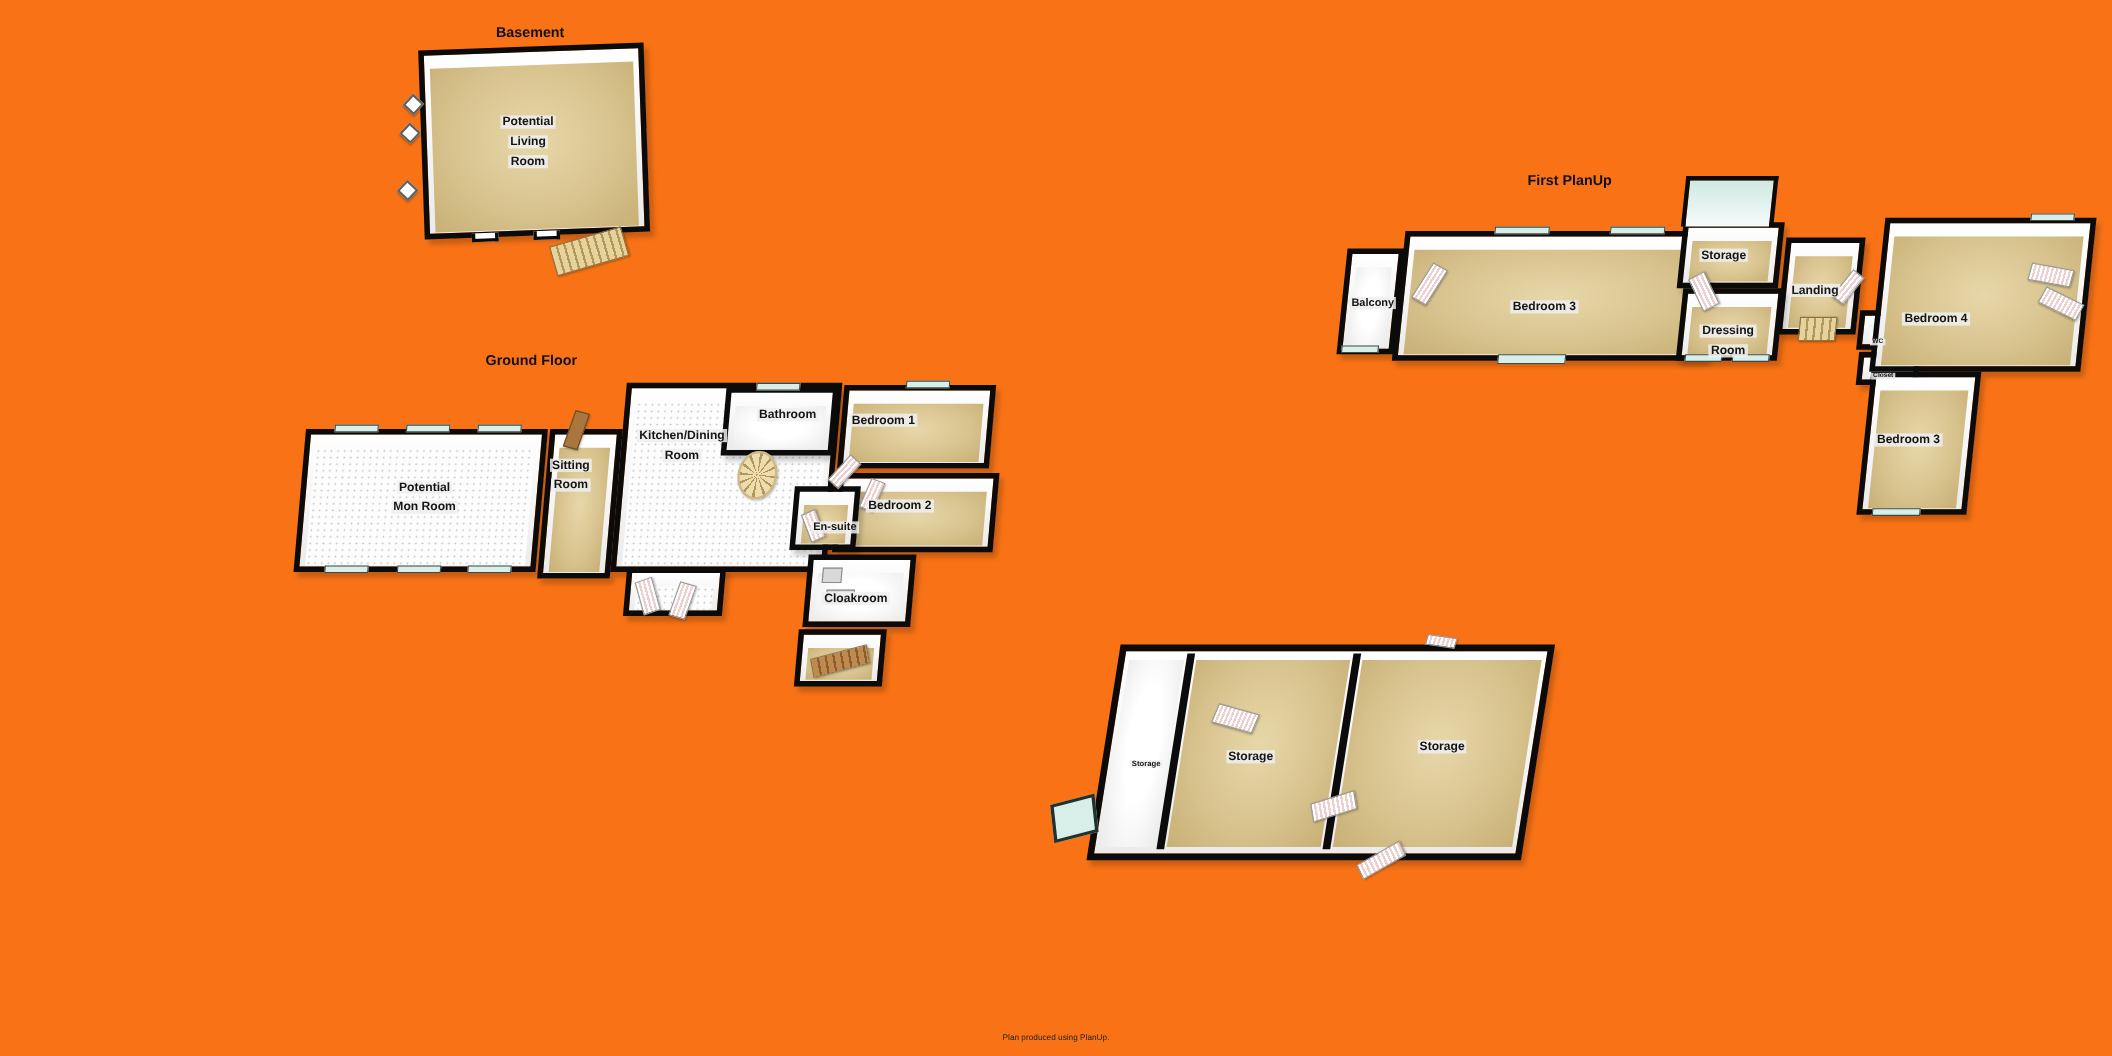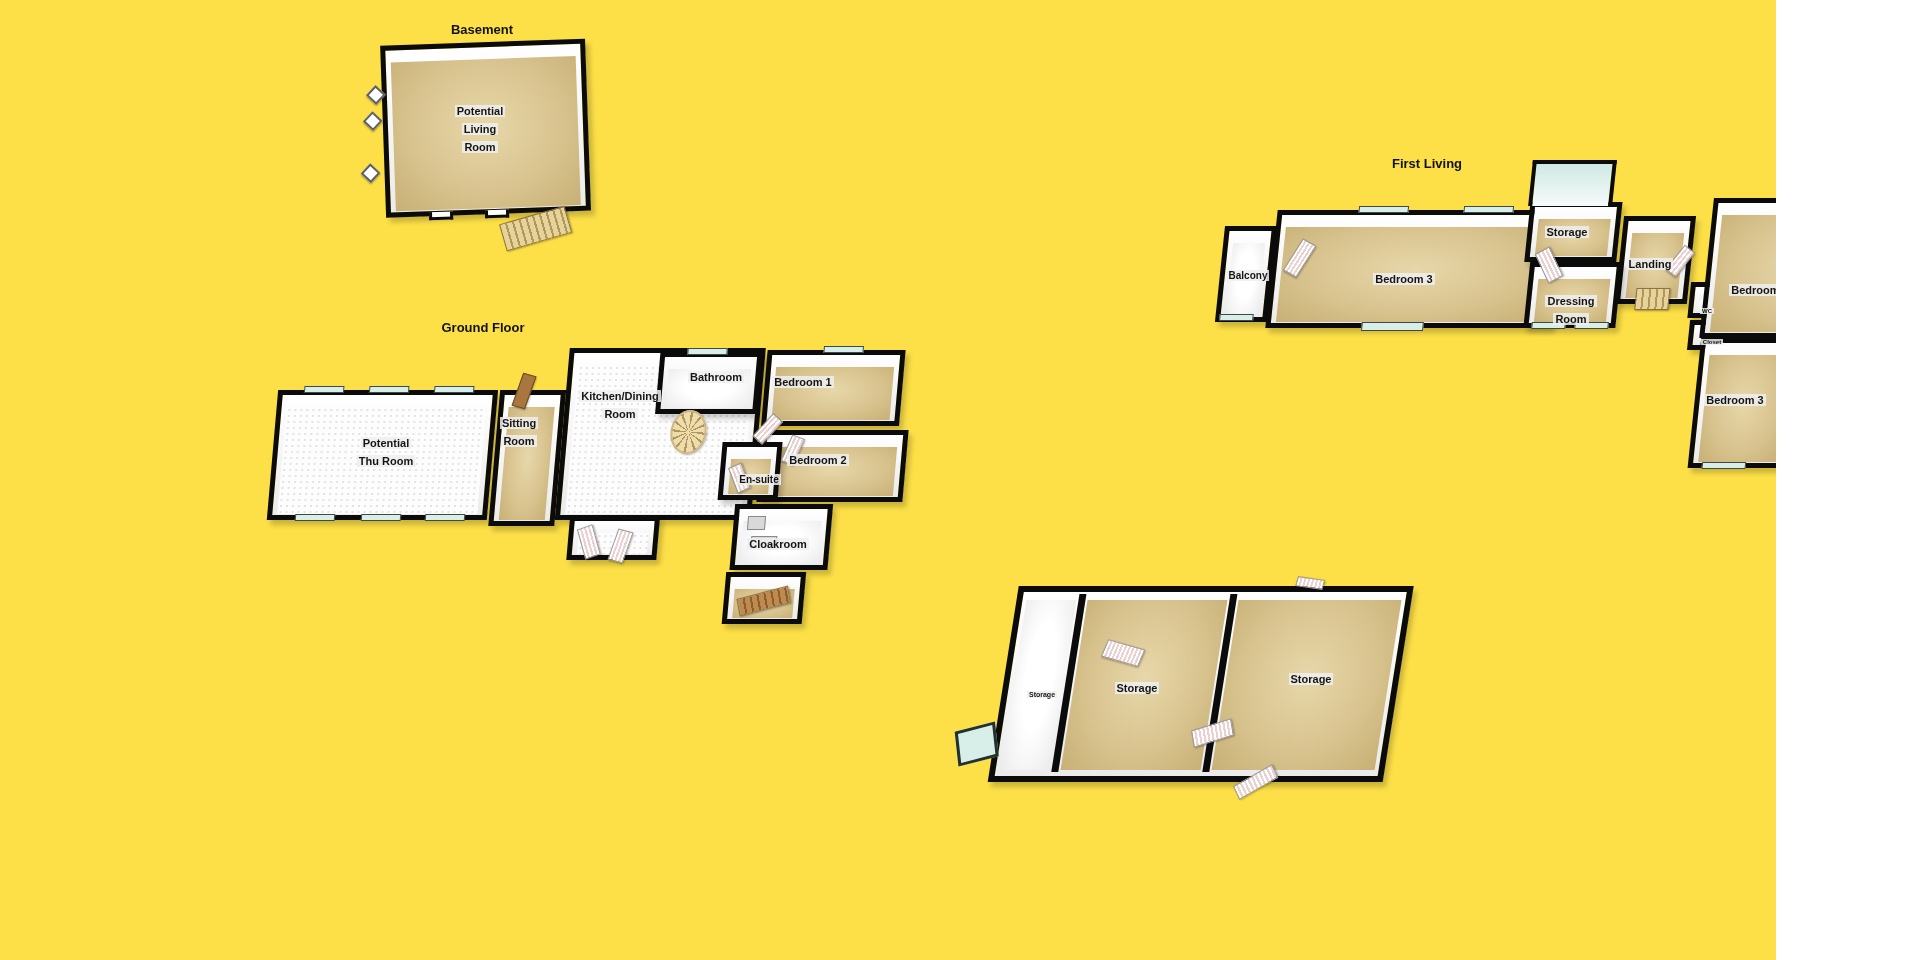--- a/index.html
+++ b/index.html
@@ -1,18 +1,18 @@
 <!DOCTYPE html>
 <html style="--wall: #0b0b0b; --floor-tan: #d9c490; --floor-tan-light: #e7d7a9; --window: #d8efe9; --door-stripe: #eccfcf; --stair: #e6d29b;"><head>
 <meta charset="utf-8">
 <style>
   * { box-sizing: border-box; margin: 0; padding: 0; }
   html,body { background:#ffffff; }
   body { font-family: "Liberation Sans", sans-serif; }
-  .canvas { position:relative; width:1776px; height:960px; background:#fde047; overflow:hidden; }
+  .canvas { position:relative; width:1920px; height:960px; background:#f97316; overflow:hidden; }
 
   .group { position:absolute; }
   .title { position:absolute; font-size:13px; font-weight:bold; color:#111; text-align:center; z-index:10; }
   .plan  { position:absolute; }
 
   .room { position:absolute; border:5px solid var(--wall,#0b0b0b); background:linear-gradient(#ffffff,#ebebeb);
           box-shadow:4px 5px 5px rgba(0,0,0,0.20); }
   .floor { position:absolute; left:5px; right:5px; top:12px; bottom:1px; }
   .floor.tan    { background: radial-gradient(ellipse at 50% 45%, var(--floor-tan-light,#e7d7a9) 0%, var(--floor-tan,#d9c490) 55%, #c8b075 100%); }
   .floor.dotted { background-color:#fdfdfd;
@@ -127,32 +127,32 @@
       </div>
       <div class="fixture" style="left:495px;top:170px;width:18px;height:14px"></div>
       <div class="fixture" style="left:500px;top:190px;width:26px;height:12px"></div>
 
       <div class="room" style="left:478px;top:226px;width:80px;height:52px">
         <div class="floor tan"></div>
       </div>
       <div class="stairs" style="left:492px;top:246px;width:52px;height:18px;transform:rotate(-15deg);background:repeating-linear-gradient(90deg,#c08a4e 0 5px,#8a5f30 5px 7px)"></div>
     </div>
 
-    <div class="rlabel" style="left:118px;top:133px;width:64px"><span>Potential Thu Room</span></div>
+    <div class="rlabel" style="left:118px;top:133px;width:64px"><span>Potential Mon Room</span></div>
     <div class="rlabel" style="left:251px;top:113px;width:46px"><span>Sitting Room</span></div>
     <div class="rlabel" style="left:352px;top:86px;width:96px"><span>Kitchen/Dining Room</span></div>
     <div class="rlabel" style="left:448px;top:58px;width:70px"><span>Bathroom</span></div>
     <div class="rlabel" style="left:535px;top:63px;width:76px"><span>Bedroom 1</span></div>
     <div class="rlabel" style="left:550px;top:141px;width:76px"><span>Bedroom 2</span></div>
     <div class="rlabel fs10" style="left:491px;top:160px;width:60px"><span>En-suite</span></div>
     <div class="rlabel" style="left:510px;top:225px;width:74px"><span>Cloakroom</span></div>
   </div>
 
   <div class="group" style="left:1215px;top:128px;width:710px;height:380px">
-    <div class="title" style="left:147px;top:28px;width:130px">First Living</div>
+    <div class="title" style="left:147px;top:28px;width:130px">First PlanUp</div>
     <div class="plan" style="left:0;top:22px;width:710px;height:358px;transform:skewX(-6deg);transform-origin:0 0">
       <div class="dormer" style="left:319px;top:10px;width:84px;height:46px"></div>
 
       <div class="room" style="left:18px;top:76px;width:52px;height:96px">
         <div class="floor plain"></div>
       </div>
       <div class="window" style="left:22px;top:164px;width:34px"></div>
 
       <div class="room" style="left:69px;top:60px;width:286px;height:118px">
         <div class="floor tan"></div>
@@ -225,15 +225,16 @@
       <div class="door" style="left:302px;top:196px;width:42px;height:16px;transform:rotate(-32deg)"></div>
       <div class="door" style="left:332px;top:0;width:28px;height:10px;transform:rotate(8deg)"></div>
       <div class="leanto" style="left:18px;top:148px;width:40px;height:36px;transform:rotate(-15deg)"></div>
     </div>
     <div class="rlabel fs7" style="left:77px;top:114px;width:40px"><span>Storage</span></div>
     <div class="rlabel" style="left:172px;top:109px;width:52px"><span>Storage</span></div>
     <div class="rlabel" style="left:346px;top:100px;width:52px"><span>Storage</span></div>
   </div>
 
   <div class="disclaimer" style="top:938px">
+    <div>Plan produced using PlanUp.</div>
   </div>
 
 </div>
 
 </body></html>

